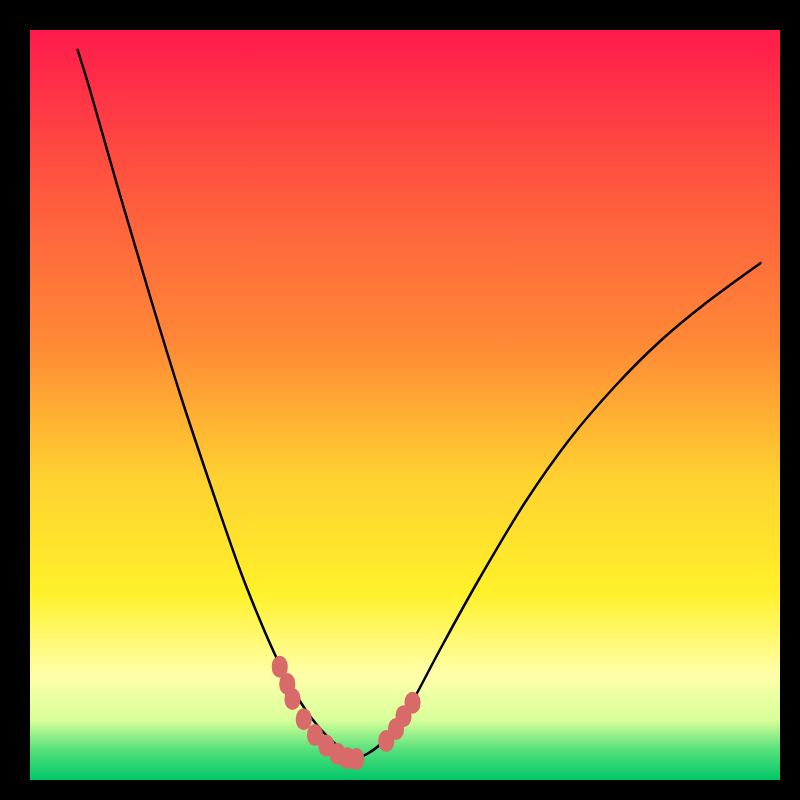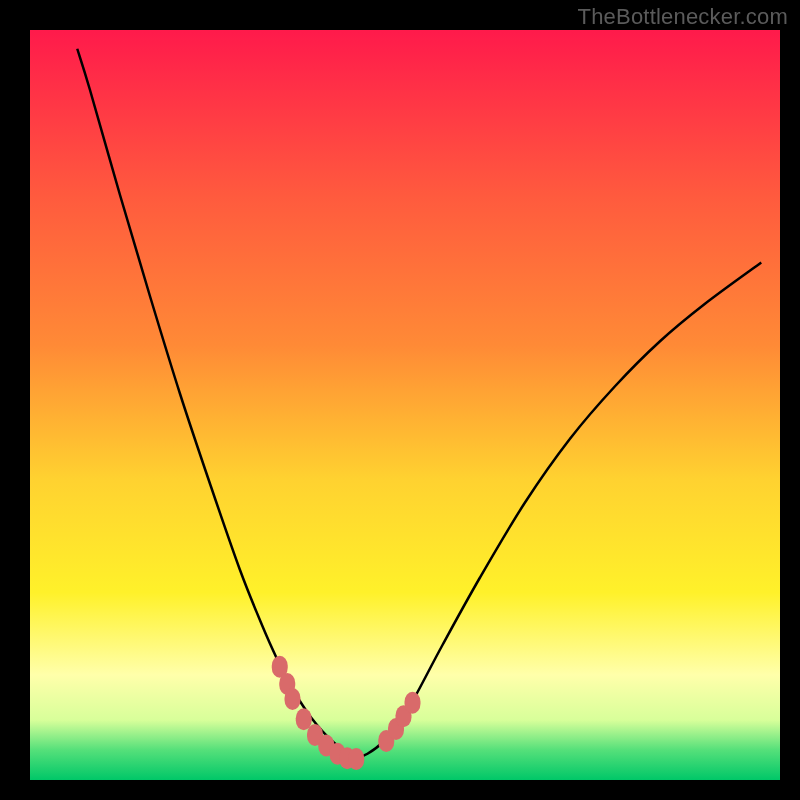--- a/index.html
+++ b/index.html
@@ -29,21 +29,20 @@
   svg {
     position: absolute;
     top: 0;
     left: 0;
   }
 </style>
 </head>
 <body>
 
 <div class="chart-wrapper">
-  <div class="watermark">TheBottlenecker.com</div>
   <svg width="800" height="800" viewBox="0 0 800 800">
     <defs>
       <linearGradient id="bg-grad" x1="0" y1="0" x2="0" y2="1">
         <stop id="gs0" offset="0%" stop-color="#ff1a4b"></stop>
         <stop id="gs1" offset="22%" stop-color="#ff5a3e"></stop>
         <stop id="gs2" offset="42%" stop-color="#ff8a36"></stop>
         <stop id="gs3" offset="60%" stop-color="#ffd230"></stop>
         <stop id="gs4" offset="75%" stop-color="#fff12a"></stop>
         <stop id="gs5" offset="86%" stop-color="#ffffaa"></stop>
         <stop id="gs6" offset="92%" stop-color="#d8ff9a"></stop>

